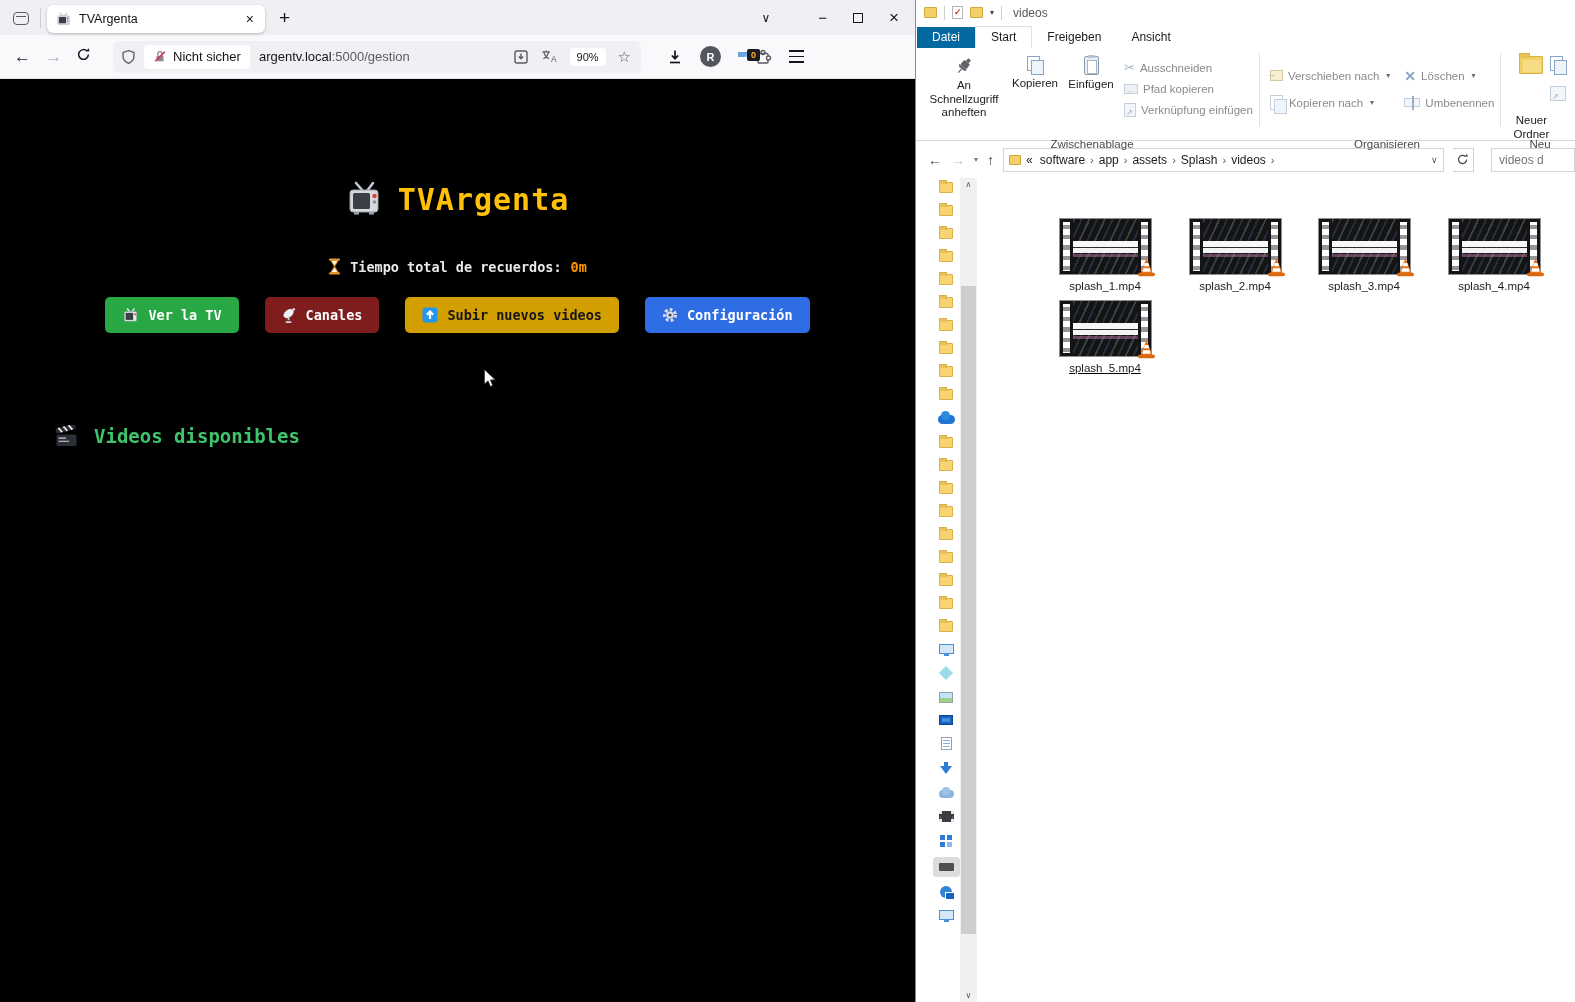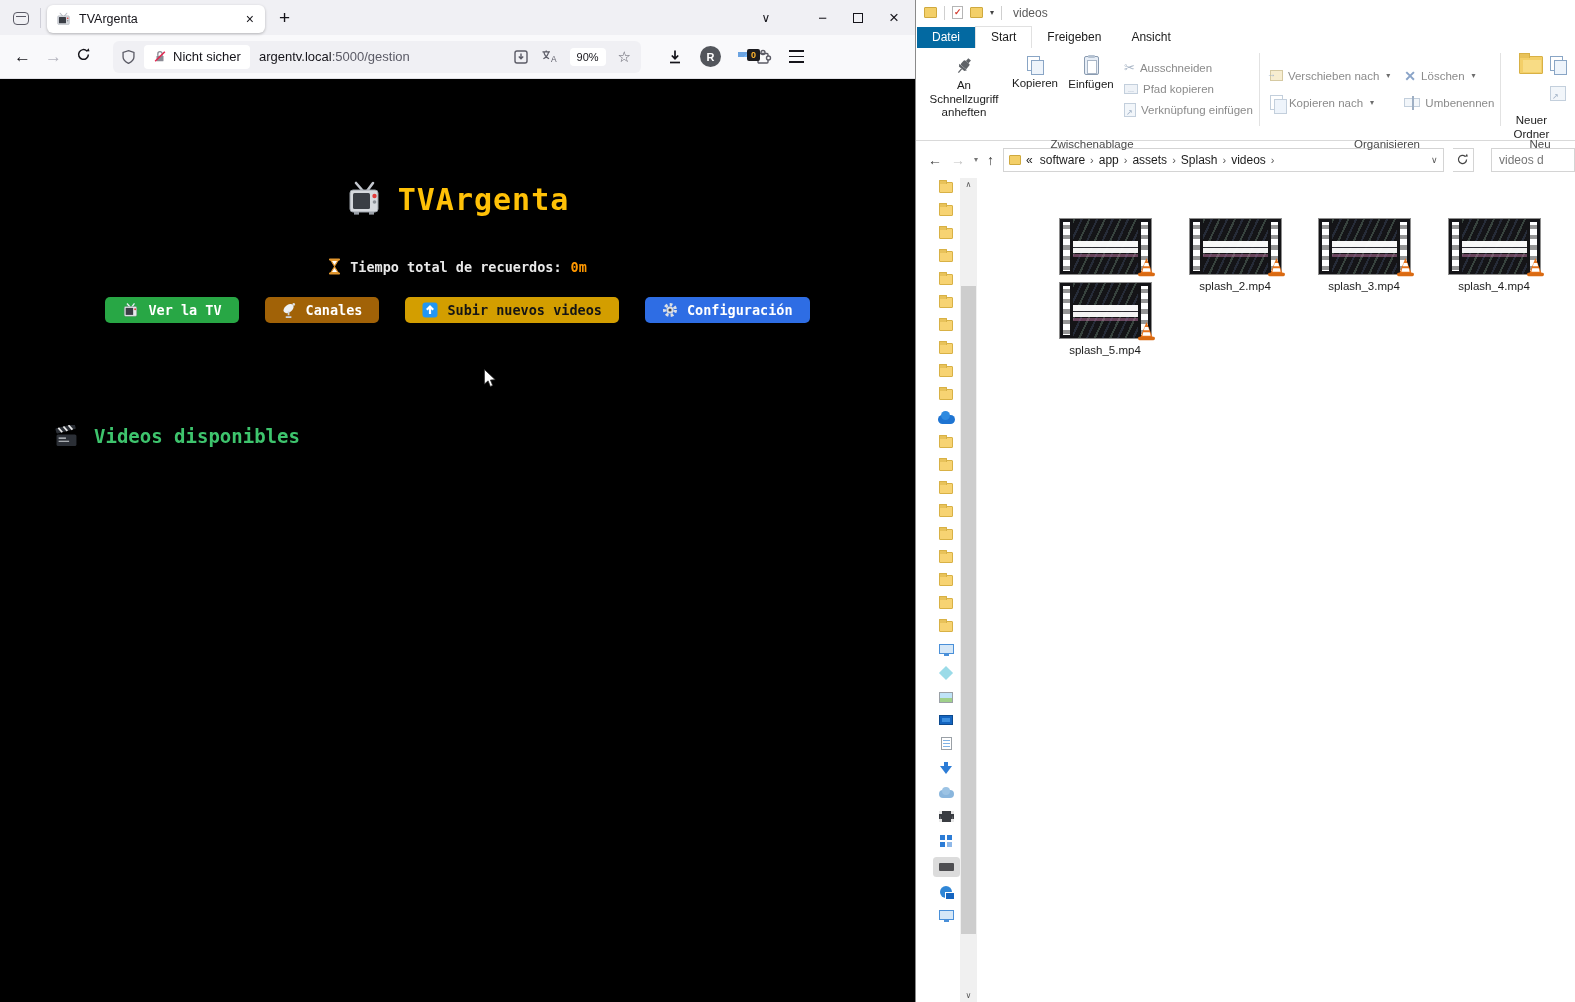--- a/index.html
+++ b/index.html
@@ -45,21 +45,21 @@
   .burger i { display:block; width:15px; height:1.8px; background:#15141a; }
 
   .page { position:absolute; top:79px; left:0; width:915px; bottom:0; background:#000; font-family:"DejaVu Sans Mono","Liberation Mono",monospace; }
   .page-header { position:absolute; top:102px; left:0; width:100%; display:flex; justify-content:center; align-items:center; gap:16px; }
   .page-title { font-size:30px; font-weight:bold; letter-spacing:1px; }
   .page-sub { position:absolute; top:179px; left:0; width:100%; display:flex; justify-content:center; align-items:center; gap:9px; font-size:13.5px; font-weight:bold; }
   .sub-label { color:#e8e8e8; }
   .sub-value { font-weight:bold; }
   .btn-row1 { position:absolute; top:218px; left:0; width:100%; display:flex; justify-content:center; gap:26px; }
   .btn-row2 { position:absolute; top:268px; left:0; width:100%; display:flex; justify-content:center; }
-  .page-btn { height:26px; border-radius:5px; display:inline-flex; align-items:center; gap:9px; padding:0 17px; font-size:13.5px; font-weight:bold; color:#fff; font-family:inherit; border:none; }
+  .page-btn { height:36px; border-radius:5px; display:inline-flex; align-items:center; gap:9px; padding:0 17px; font-size:13.5px; font-weight:bold; color:#fff; font-family:inherit; border:none; }
   .section-head { position:absolute; top:346px; left:55px; display:flex; align-items:center; gap:15px; font-size:19px; font-weight:bold; }
   .cursor { position:absolute; left:481px; top:290px; }
 
   
   .explorer { position:absolute; left:915px; top:0; width:660px; height:1002px; background:#fff; border-left:1px solid #8a8a8a; }
   .ex-titlebar { height:25px; display:flex; align-items:center; gap:7px; padding-left:8px; }
   .ex-title { font-size:12px; color:#5a5a5a; margin-left:4px; }
   .tb-sep { width:1px; height:14px; background:#cfcfcf; }
   .qa-caret { font-size:8px; color:#444; }
   .ex-tabs { height:23px; display:flex; align-items:flex-end; font-size:12px; color:#1b1b1b; }
@@ -273,21 +273,21 @@
       <div class="btn-row1">
         <button class="page-btn" style="background: rgb(40, 167, 69); color: rgb(255, 255, 255);">
           <svg width="17" height="15" viewBox="0 0 36 34">
               <path d="M10 1 17 9M27 1 21 9" stroke="#e8eef5" stroke-width="3" fill="none"></path>
               <rect x="4" y="8" width="28" height="22" rx="3" fill="#e8eaed" stroke="#7d828a"></rect>
               <rect x="7" y="11" width="17" height="16" fill="#3a3e45"></rect>
               <circle cx="28.5" cy="14" r="2.2" fill="#e23b3b"></circle>
             </svg>
           <span>Ver la TV</span>
         </button>
-        <button class="page-btn" style="background: #a16207; color: rgb(255, 255, 255);">
+        <button class="page-btn" style="background: #7f1d1d; color: rgb(255, 255, 255);">
           <svg width="15" height="16" viewBox="0 0 16 17">
               <ellipse cx="7" cy="7" rx="6" ry="4" transform="rotate(-38 7 7)" fill="#eef1f5"></ellipse>
               <circle cx="12.5" cy="2.5" r="1.4" fill="#d8dde4"></circle>
               <path d="M7 10 L7 14 M4 16 h6" stroke="#cfd4db" stroke-width="1.8"></path>
             </svg>
           <span>Canales</span>
         </button>
         <button class="page-btn" style="background: rgb(211, 158, 0); color: rgb(21, 21, 21);">
           <svg width="16" height="16" viewBox="0 0 16 16">
               <rect x="0.5" y="0.5" width="15" height="15" rx="3" fill="#2196f3"></rect>
@@ -535,21 +535,21 @@
       <svg class="vlc-cone" width="21" height="21" viewBox="0 0 20 20">
         <polygon points="10,1 16,16 4,16" fill="#e8731a"></polygon>
         <rect x="2" y="15" width="16" height="3.4" rx="1.4" fill="#d96a12"></rect>
         <polygon points="8.3,5.6 11.7,5.6 12.5,8.8 7.5,8.8" fill="#fff"></polygon>
         <polygon points="6.9,10.8 13.1,10.8 13.9,14 6.1,14" fill="#fff"></polygon>
       </svg>
     </div>
     <div class="file-label">splash_4.mp4</div>
   </div>
 
-  <div class="file-item" style="left: 74px; top: 104px;">
+  <div class="file-item" style="left: 74px; top: 122px; text-decoration: underline;">
     <div class="file-thumb">
       <span class="film-holes left"></span>
       <span class="film-noise"></span>
       <span class="film-holes right"></span>
       <svg class="vlc-cone" width="21" height="21" viewBox="0 0 20 20">
         <polygon points="10,1 16,16 4,16" fill="#e8731a"></polygon>
         <rect x="2" y="15" width="16" height="3.4" rx="1.4" fill="#d96a12"></rect>
         <polygon points="8.3,5.6 11.7,5.6 12.5,8.8 7.5,8.8" fill="#fff"></polygon>
         <polygon points="6.9,10.8 13.1,10.8 13.9,14 6.1,14" fill="#fff"></polygon>
       </svg>

